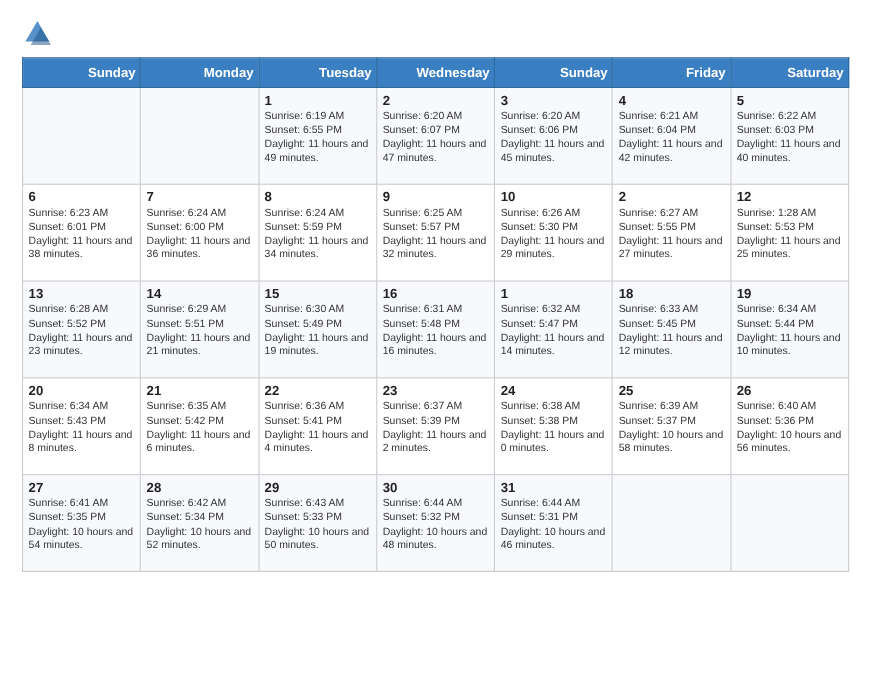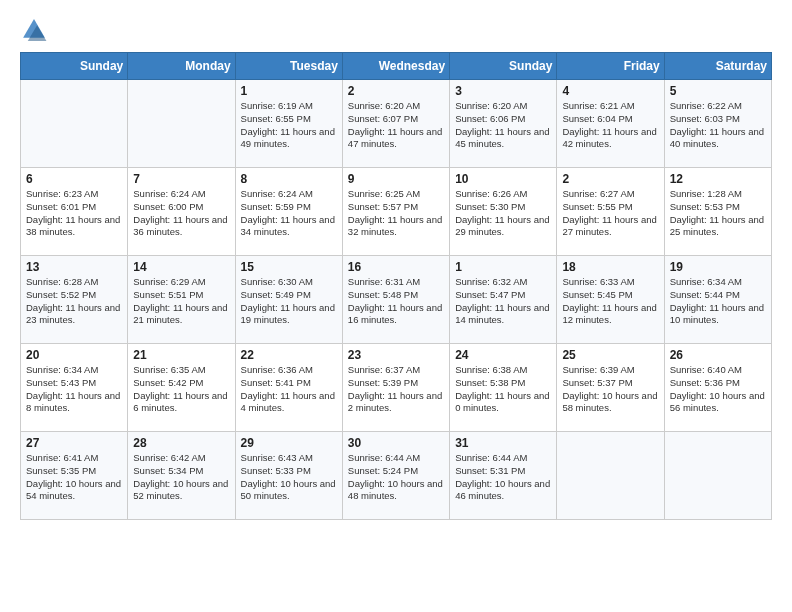--- a/index.html
+++ b/index.html
@@ -347,21 +347,21 @@
           <td>
             <div class="day-number">29</div>
             <div class="day-detail">Sunrise: 6:43 AM
 Sunset: 5:33 PM
 Daylight: 10 hours
 and 50 minutes.</div>
           </td>
           <td>
             <div class="day-number">30</div>
             <div class="day-detail">Sunrise: 6:44 AM
-Sunset: 5:24 PM
+Sunset: 5:32 PM
 Daylight: 10 hours
 and 48 minutes.</div>
           </td>
           <td>
             <div class="day-number">31</div>
             <div class="day-detail">Sunrise: 6:44 AM
 Sunset: 5:31 PM
 Daylight: 10 hours
 and 46 minutes.</div>
           </td>

